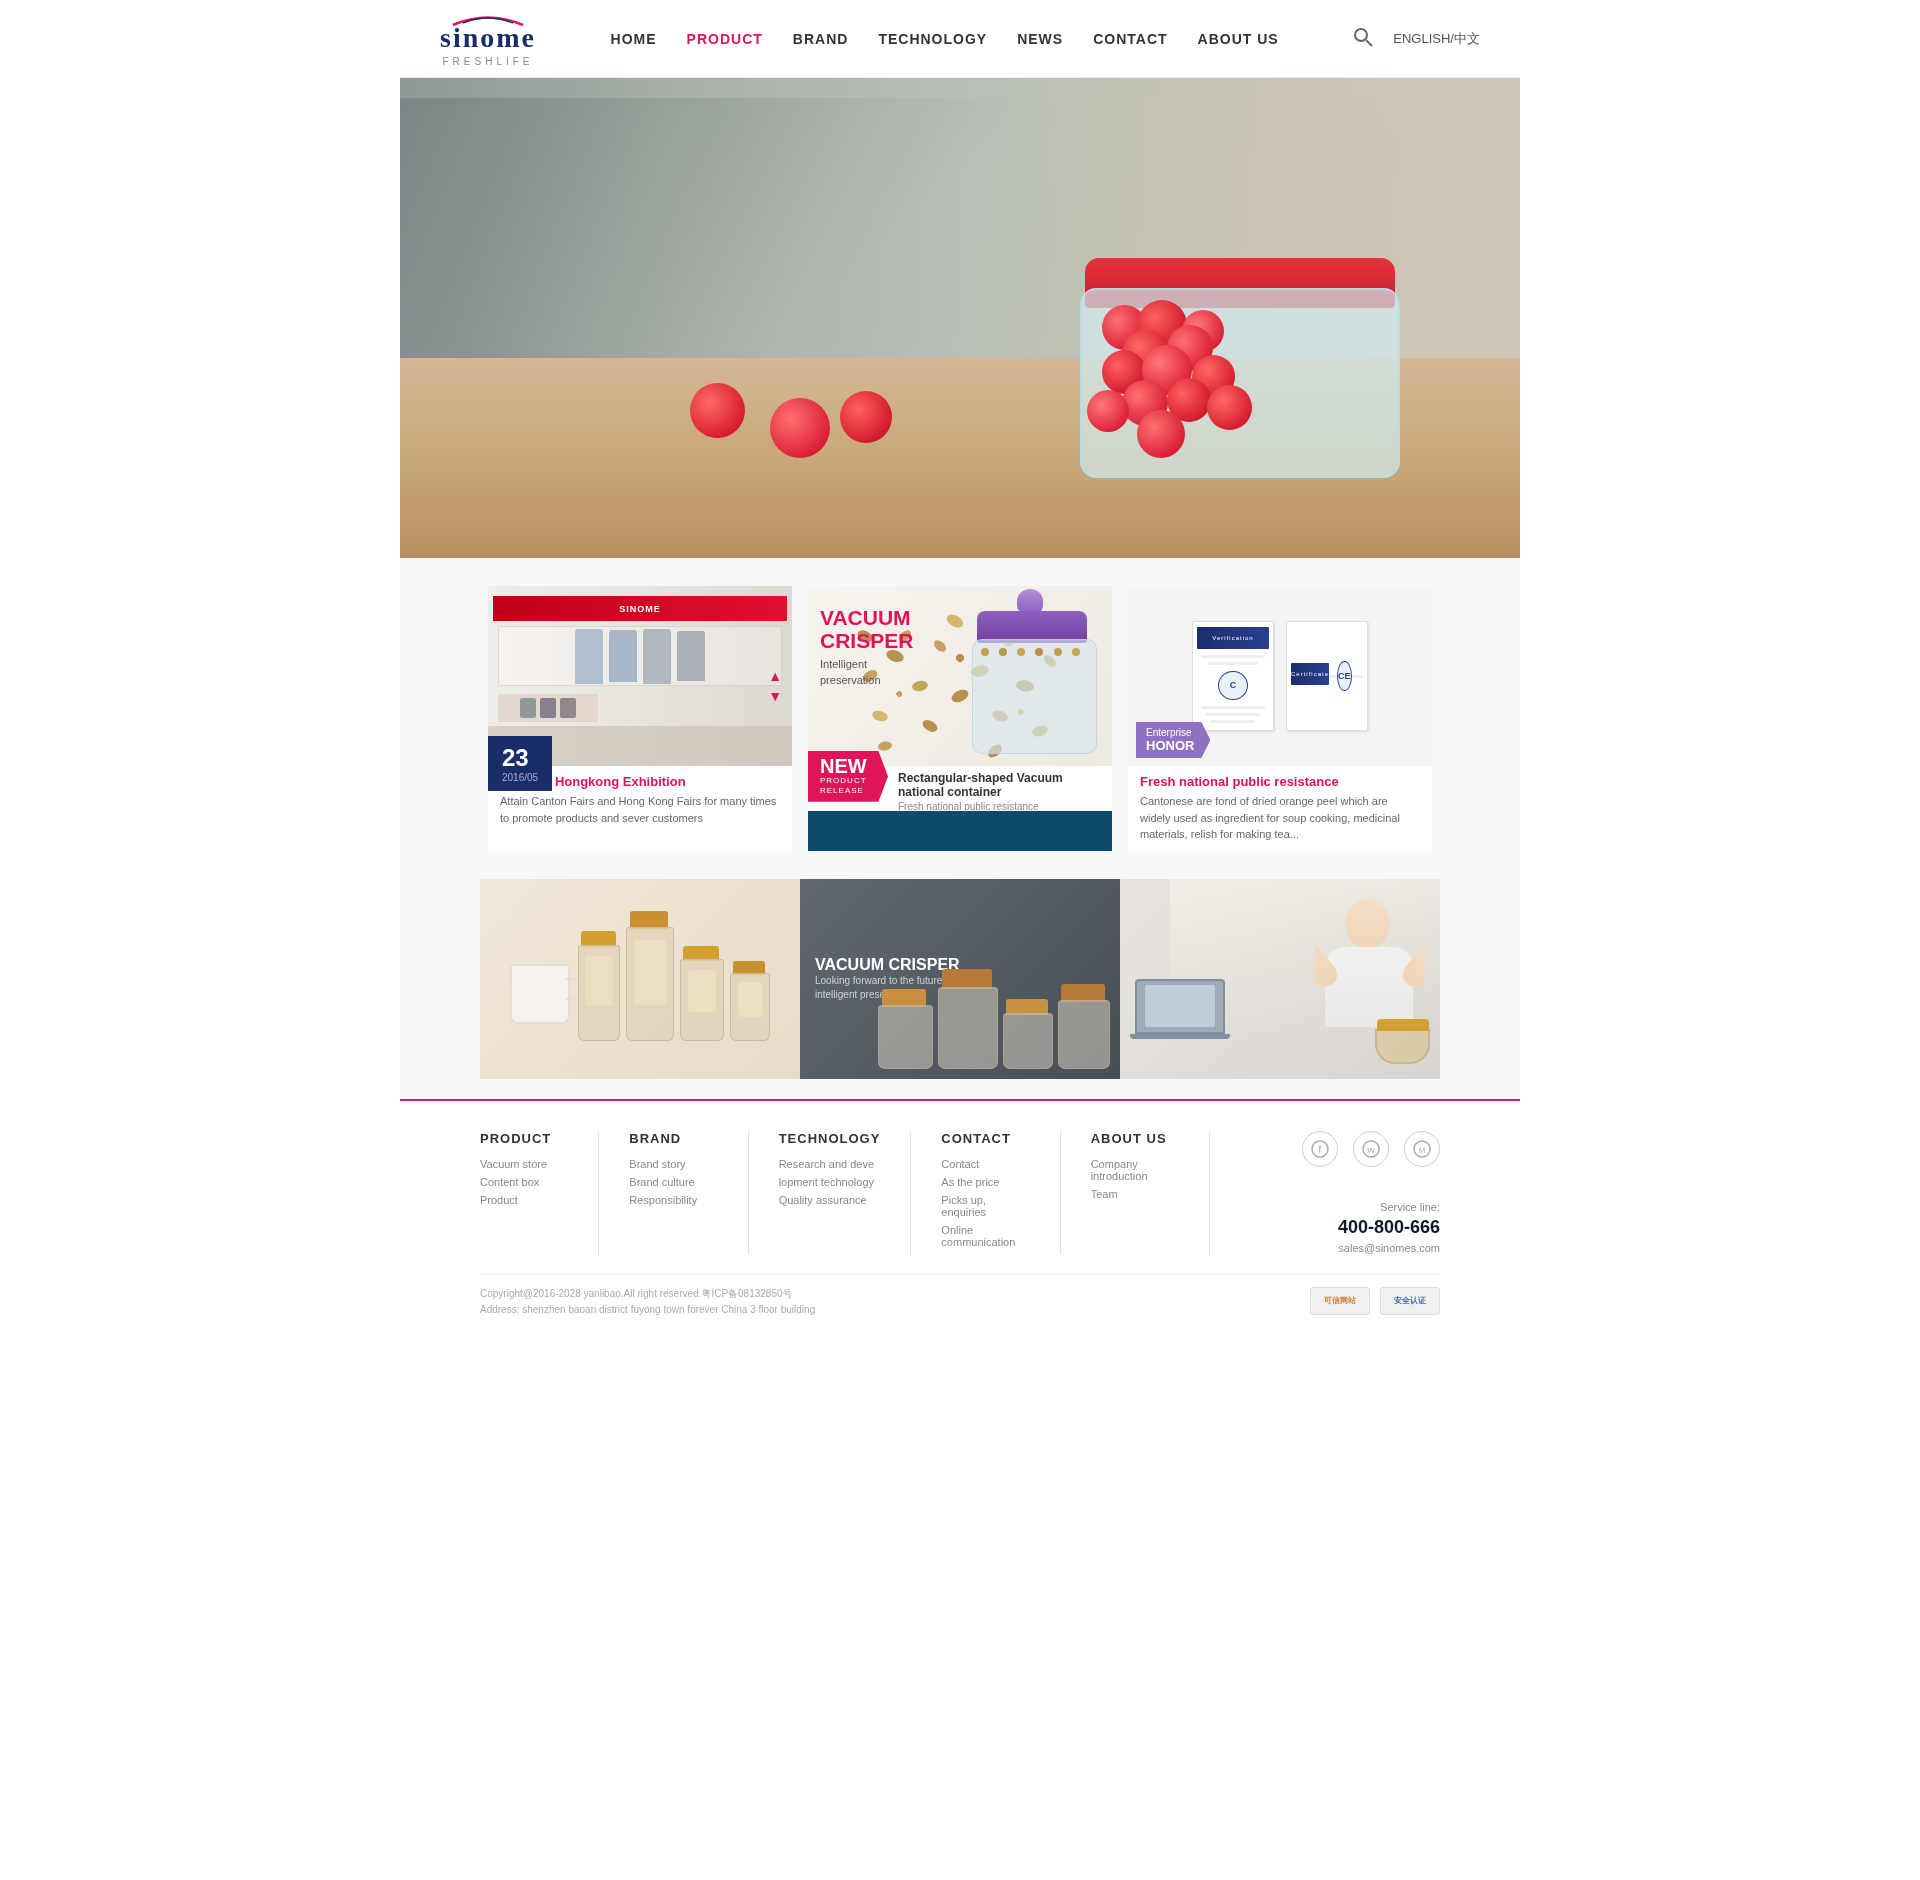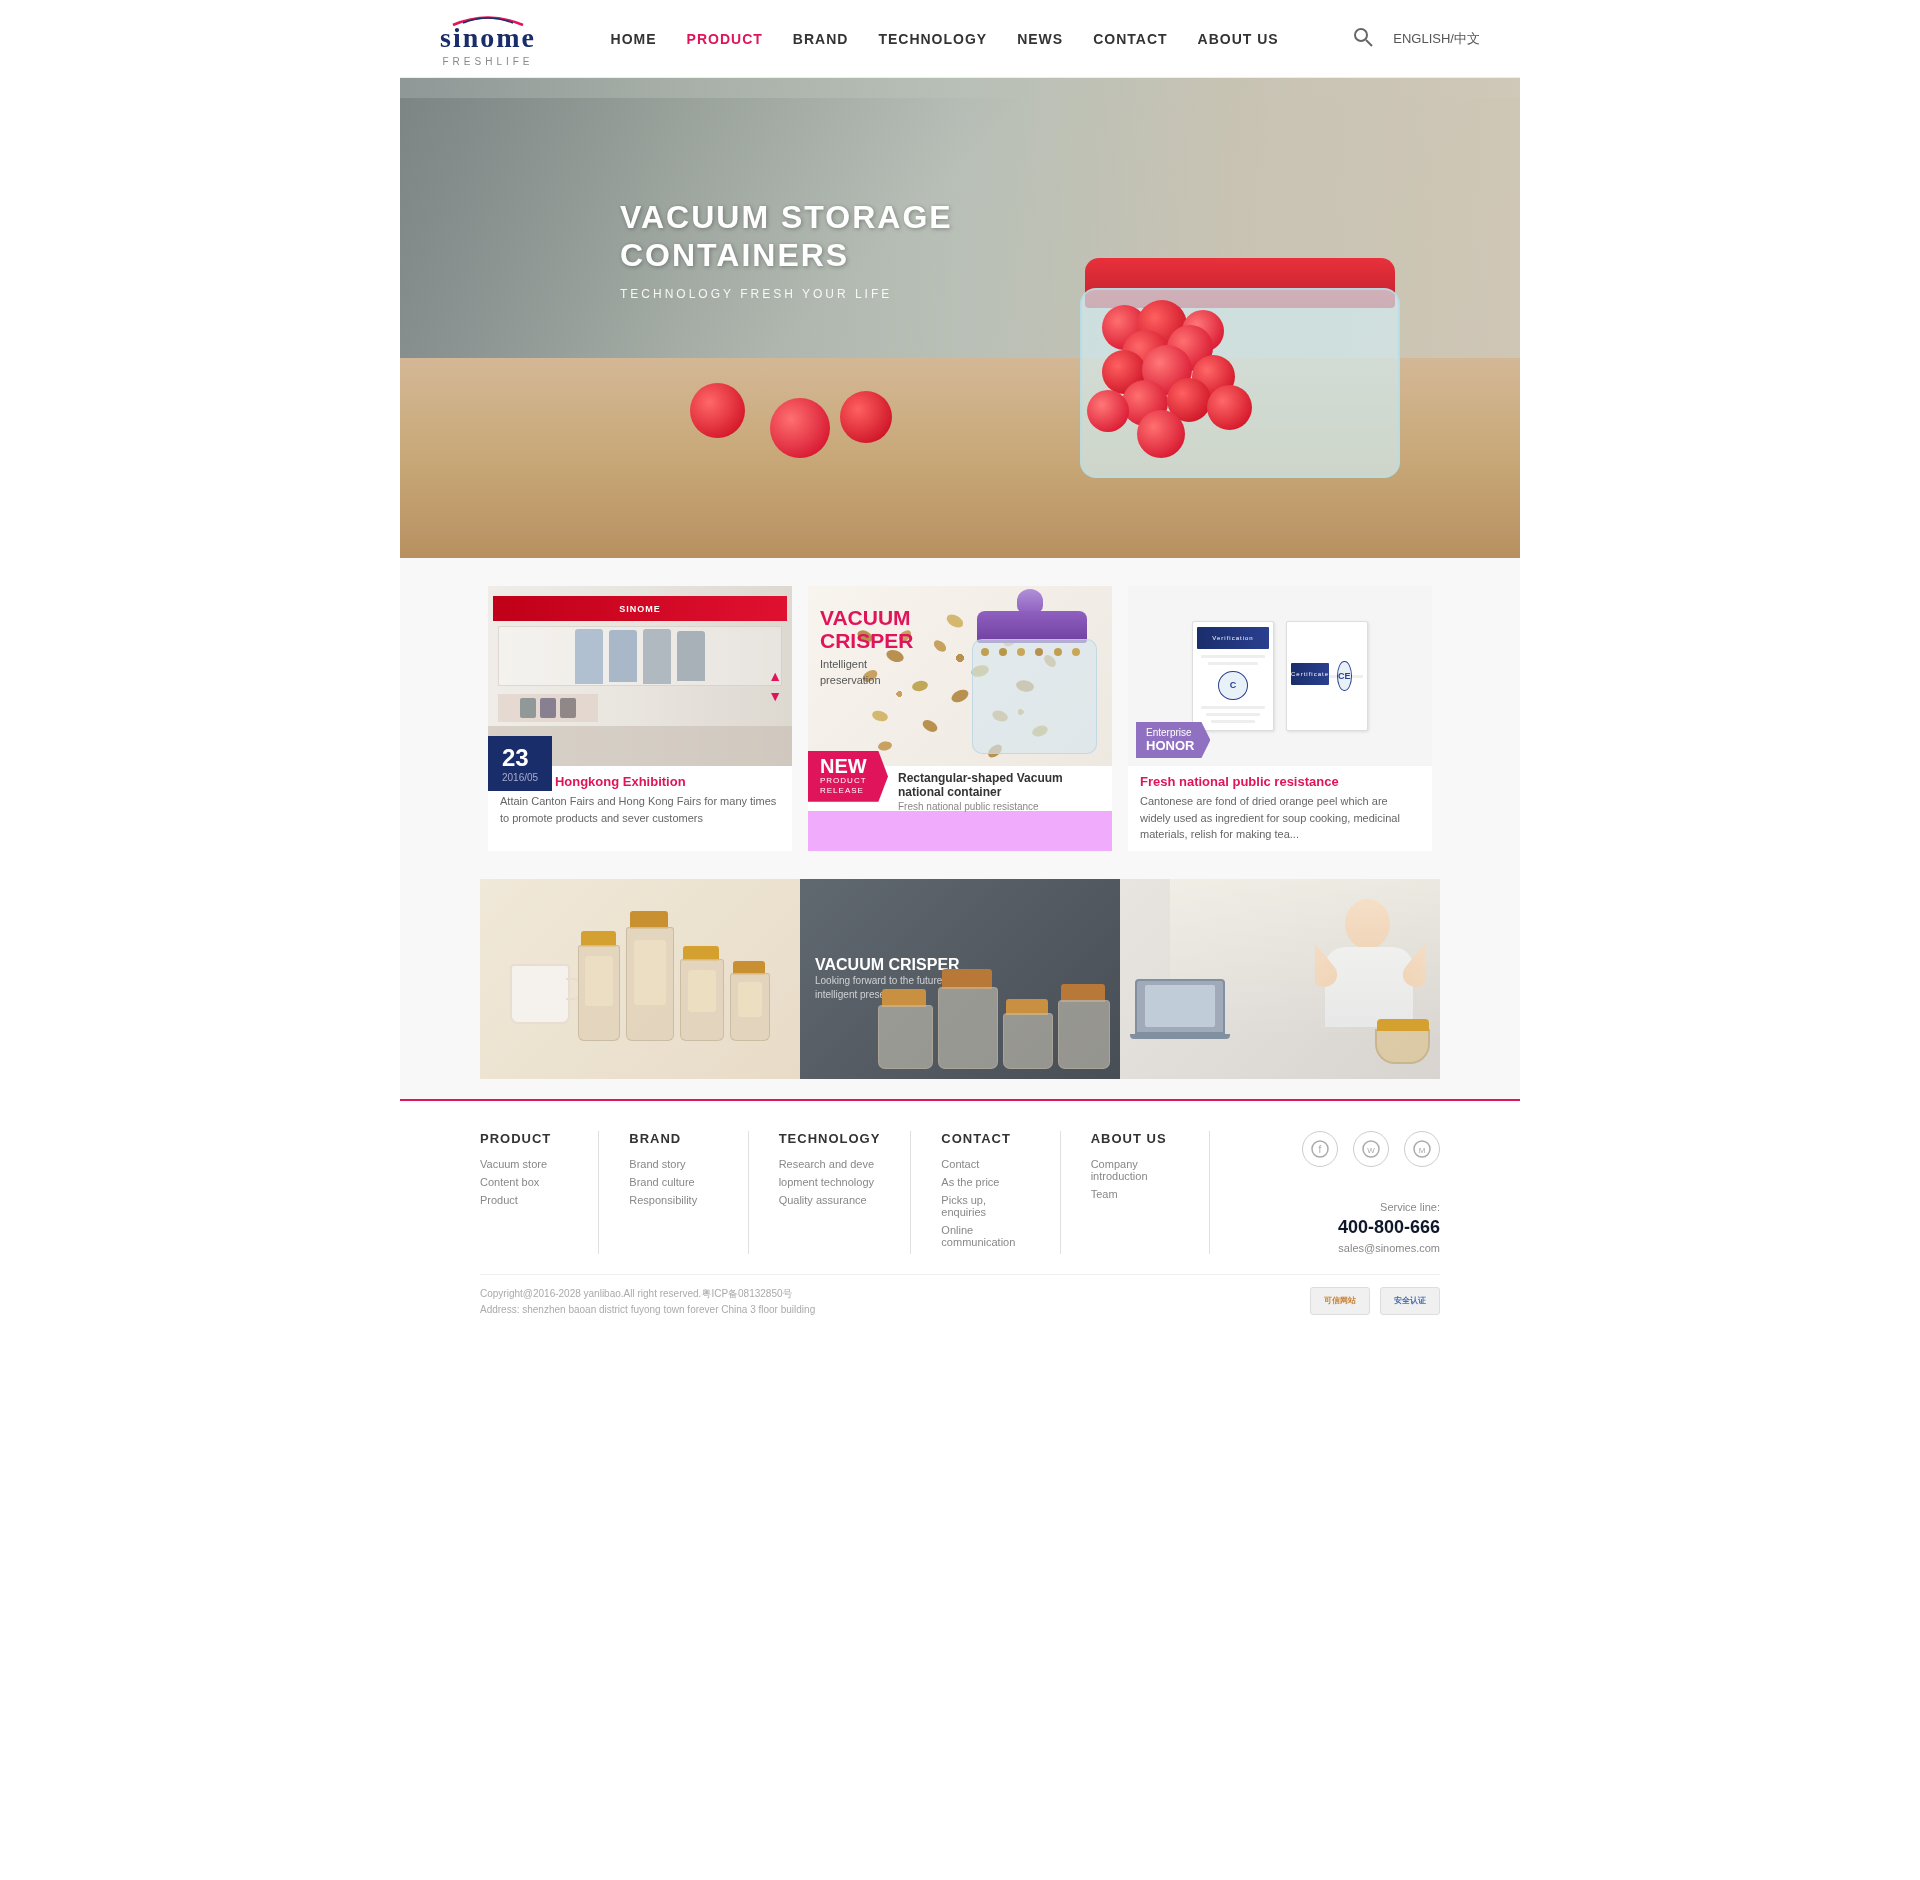--- a/index.html
+++ b/index.html
@@ -192,21 +192,21 @@
     }
     .arrow-btn { color: #e0145a; font-size: 14px; cursor: pointer; }
     .news-info {
       padding: 8px 12px;
     }
     .news-title-text { font-size: 13px; font-weight: bold; color: #e0145a; margin-bottom: 4px; }
     .news-desc { font-size: 11px; color: #666; line-height: 1.5; }
 
     
     .vacuum-card {
-      background: #f0abfc;
+      background: #0c4a6e;
       position: relative;
     }
     .vacuum-img {
       width: 100%;
       height: 180px;
       background: linear-gradient(135deg, #f8f0e8 0%, #f0e8d8 100%);
       position: relative;
       overflow: hidden;
     }
     .coffee-beans-bg {
@@ -424,24 +424,20 @@
         <div style="position:absolute;top:95px;left:125px;width:45px;height:45px;border-radius:50%;background:radial-gradient(circle at 35% 35%, #ff6868, #c80018);"></div>
         <div style="position:absolute;top:120px;left:55px;width:48px;height:48px;border-radius:50%;background:radial-gradient(circle at 35% 35%, #ff7070, #cc0020);"></div>
       </div>
     </div>
   </div>
 
   <div style="position:absolute;bottom:120px;left:290px;width:55px;height:55px;border-radius:50%;background:radial-gradient(circle at 35% 35%, #ff6868, #c80018);"></div>
   <div style="position:absolute;bottom:100px;left:370px;width:60px;height:60px;border-radius:50%;background:radial-gradient(circle at 35% 35%, #ff7070, #cc0020);"></div>
   <div style="position:absolute;bottom:115px;left:440px;width:52px;height:52px;border-radius:50%;background:radial-gradient(circle at 35% 35%, #ff6060, #c00018);"></div>
 
-  <div class="hero-text">
-    <div class="hero-title">VACUUM STORAGE<br>CONTAINERS</div>
-    <div class="hero-subtitle">TECHNOLOGY FRESH YOUR LIFE</div>
-  </div>
 </div>
 
 <div class="grid-section">
 
   <div class="grid-card news-card">
     <div class="news-img">
       <div class="booth-sim">
 
         <div style="position:absolute;top:10px;left:5px;right:5px;height:25px;background:linear-gradient(to right,#c00018,#e01030);display:flex;align-items:center;justify-content:center;">
           <span style="font-size:9px;color:#fff;font-weight:bold;letter-spacing:1px;">SINOME</span>

